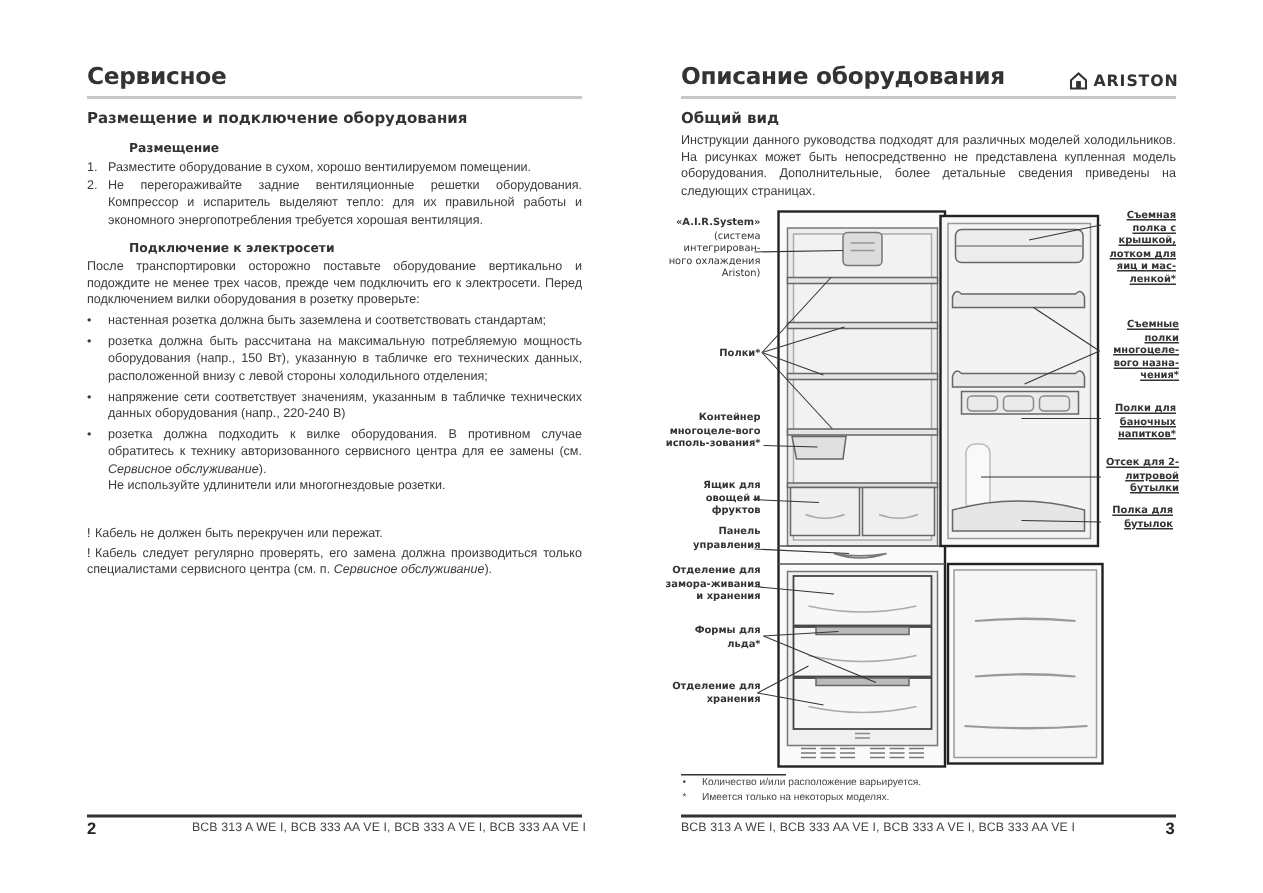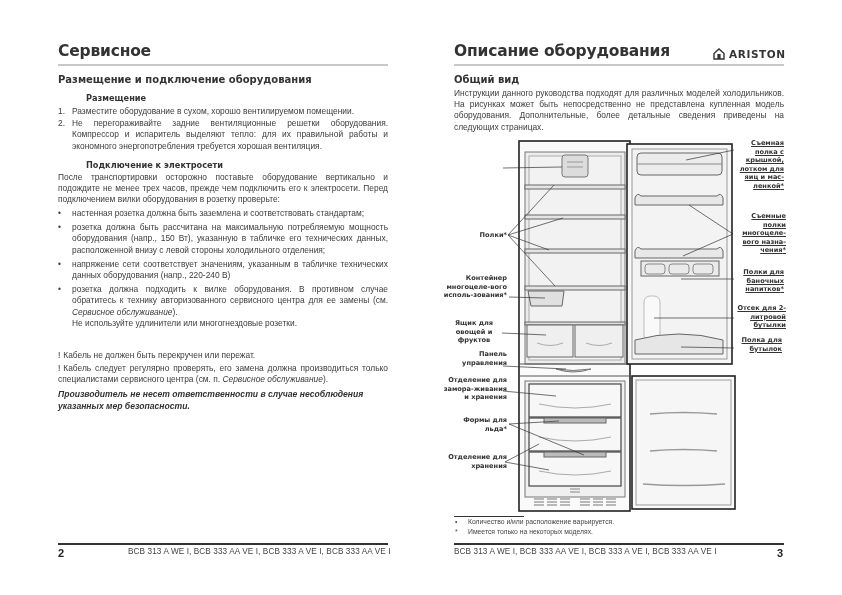--- a/index.html
+++ b/index.html
@@ -81,21 +81,20 @@
     </li>
   </ul>
 
   <div class="warn" style="left:58px; top:350px; width:330px;">
     <span class="excl">!</span><span>Кабель не должен быть перекручен или пережат.</span>
   </div>
   <div class="warn" style="left:58px; top:363px; width:330px;">
     <span class="excl">!</span><span>Кабель следует регулярно проверять, его замена должна производиться только специалистами сервисного центра (см. п. </span><span class="it">Сервисное обслуживание</span><span>).</span>
   </div>
 
-  <div class="disclaimer" style="left:58px; top:389px; width:330px;">Производитель не несет ответственности в случае несоблюдения указанных мер безопасности.</div>
 
   <div class="footer-rule" style="left:58px; top:543px; width:330px;"></div>
   <div class="page-num" style="left:58px; top:547px;">2</div>
   <div class="models" style="left:128px; top:547px;">BCB 313 A WE I, BCB 333 AA VE I, BCB 333 A VE I, BCB 333 AA VE I</div>
 </div>
 
 <div class="page page-right">
   <div class="h1" style="left:33px; top:42px;">Описание оборудования</div>
   <div class="logo" style="left:292px; top:48px;">
     <svg width="12" height="12" viewBox="0 0 12 12">
@@ -215,27 +214,31 @@
         <line x1="313" y1="150" x2="265" y2="160"></line>
         <line x1="312" y1="234" x2="268" y2="205"></line>
         <line x1="312" y1="234" x2="262" y2="256"></line>
         <line x1="313" y1="279" x2="260" y2="279"></line>
         <line x1="313" y1="318" x2="233" y2="318"></line>
         <line x1="313" y1="348" x2="260" y2="347"></line>
       </g>
     </g>
   </svg>
 
+  <div class="label r" style="left:20px; top:144px; width:66px;">
+    <b>«A.I.R.System»</b><br>
+    <span>(система интегрирован-ного охлаждения Ariston)</span>
+  </div>
   <div class="label r" style="left:20px; top:231px; width:66px;">
     <b>Полки</b><b>*</b>
   </div>
   <div class="label r" style="left:20px; top:274px; width:66px;">
     <b>Контейнер многоцеле-вого исполь-зования</b><b>*</b>
   </div>
-  <div class="label r" style="left:20px; top:319px; width:66px;text-align:center;">
+  <div class="label r" style="left:20px; top:319px; width:66px;">
     <b>Ящик для овощей и фруктов</b>
   </div>
   <div class="label r" style="left:20px; top:350px; width:66px;">
     <b>Панель управления</b>
   </div>
   <div class="label r" style="left:20px; top:376px; width:66px;">
     <b>Отделение для замора-живания и хранения</b>
   </div>
   <div class="label r" style="left:20px; top:416px; width:66px;">
     <b>Формы для льда</b><b>*</b>

